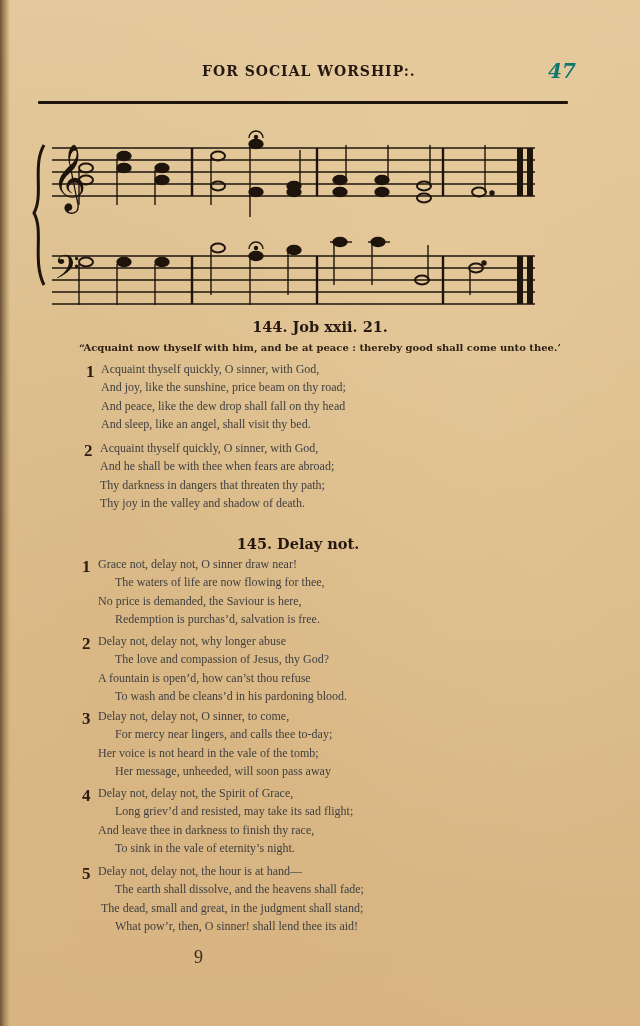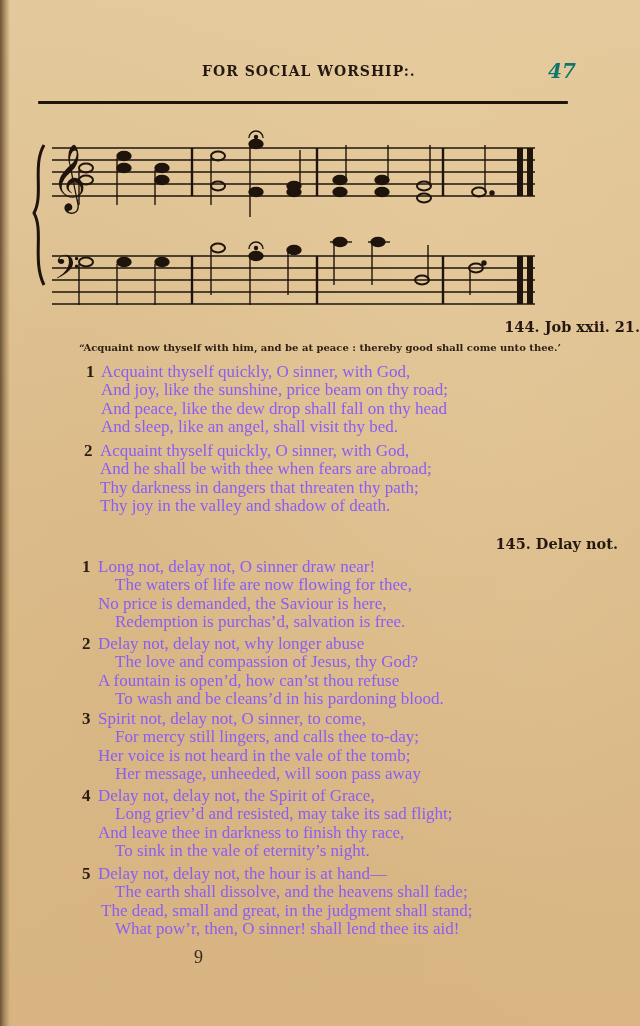--- a/index.html
+++ b/index.html
@@ -34,29 +34,29 @@
   }
   .music {
     position:absolute; left:30px; top:125px; width:560px; height:180px;
   }
   .lyrics-line {
     position:absolute; left:0; top:90px; width:560px; height:20px;
     font-weight:bold; font-size:15px; color:#2a1d12;
   }
   .lyrics-line span { position:absolute; white-space:nowrap; }
   .hymn-title {
-    position:absolute; width:640px; text-align:right;
+    position:absolute; width:640px; text-align:center;
     font-family:"DejaVu Serif", serif; font-weight:bold; font-size:14.5px; color:#241810;
   }
   .epigraph {
     position:absolute; left:60px; top:342px; width:520px; text-align:center;
     font-family:"DejaVu Serif", serif; font-weight:bold; font-size:10px; color:#2e2015; white-space:nowrap;
   }
   .line {
-    position:absolute; white-space:nowrap; font-size:17px; color:#8b5cf6;
+    position:absolute; white-space:nowrap; font-size:12px; color:#404040;
   }
   .vnum { position:absolute; font-weight:bold; font-size:17px; }
   .folio {
     position:absolute; left:194px; top:947px; font-size:18px; color:#3a2b1e;
   }
 </style>
 </head>
 <body>
 
 <div class="left-edge"></div>
@@ -184,34 +184,34 @@
 
 <span class="vnum" style="left:84px;top:441px">2</span>
 <span class="line" style="left:100px;top:441px">Acquaint thyself quickly, O sinner, with God,</span>
 <span class="line" style="left:100px;top:459px">And he shall be with thee when fears are abroad;</span>
 <span class="line" style="left:100px;top:478px">Thy darkness in dangers that threaten thy path;</span>
 <span class="line" style="left:100px;top:496px">Thy joy in the valley and shadow of death.</span>
 
 <div class="hymn-title" style="top:535px;left:-22px">145. Delay not.</div>
 
 <span class="vnum" style="left:82px;top:557px">1</span>
-<span class="line" style="left:98px;top:557px">Long not, delay not, O sinner draw near!</span>
+<span class="line" style="left:98px;top:557px">Grace not, delay not, O sinner draw near!</span>
 <span class="line" style="left:115px;top:575px">The waters of life are now flowing for thee,</span>
 <span class="line" style="left:98px;top:594px">No price is demanded, the Saviour is here,</span>
 <span class="line" style="left:115px;top:612px">Redemption is purchas’d, salvation is free.</span>
 
 <span class="vnum" style="left:82px;top:634px">2</span>
 <span class="line" style="left:98px;top:634px">Delay not, delay not, why longer abuse</span>
 <span class="line" style="left:115px;top:652px">The love and compassion of Jesus, thy God?</span>
 <span class="line" style="left:98px;top:671px">A fountain is open’d, how can’st thou refuse</span>
 <span class="line" style="left:115px;top:689px">To wash and be cleans’d in his pardoning blood.</span>
 
 <span class="vnum" style="left:82px;top:709px">3</span>
-<span class="line" style="left:98px;top:709px">Spirit not, delay not, O sinner, to come,</span>
-<span class="line" style="left:115px;top:727px">For mercy still lingers, and calls thee to-day;</span>
+<span class="line" style="left:98px;top:709px">Delay not, delay not, O sinner, to come,</span>
+<span class="line" style="left:115px;top:727px">For mercy near lingers, and calls thee to-day;</span>
 <span class="line" style="left:98px;top:746px">Her voice is not heard in the vale of the tomb;</span>
 <span class="line" style="left:115px;top:764px">Her message, unheeded, will soon pass away</span>
 
 <span class="vnum" style="left:82px;top:786px">4</span>
 <span class="line" style="left:98px;top:786px">Delay not, delay not, the Spirit of Grace,</span>
 <span class="line" style="left:115px;top:804px">Long griev’d and resisted, may take its sad flight;</span>
 <span class="line" style="left:98px;top:823px">And leave thee in darkness to finish thy race,</span>
 <span class="line" style="left:115px;top:841px">To sink in the vale of eternity’s night.</span>
 
 <span class="vnum" style="left:82px;top:864px">5</span>

